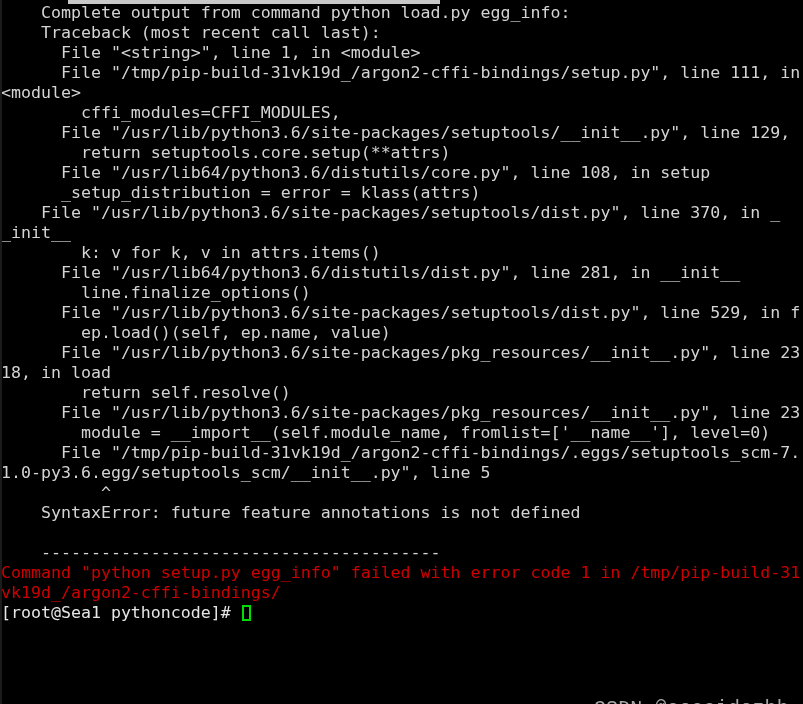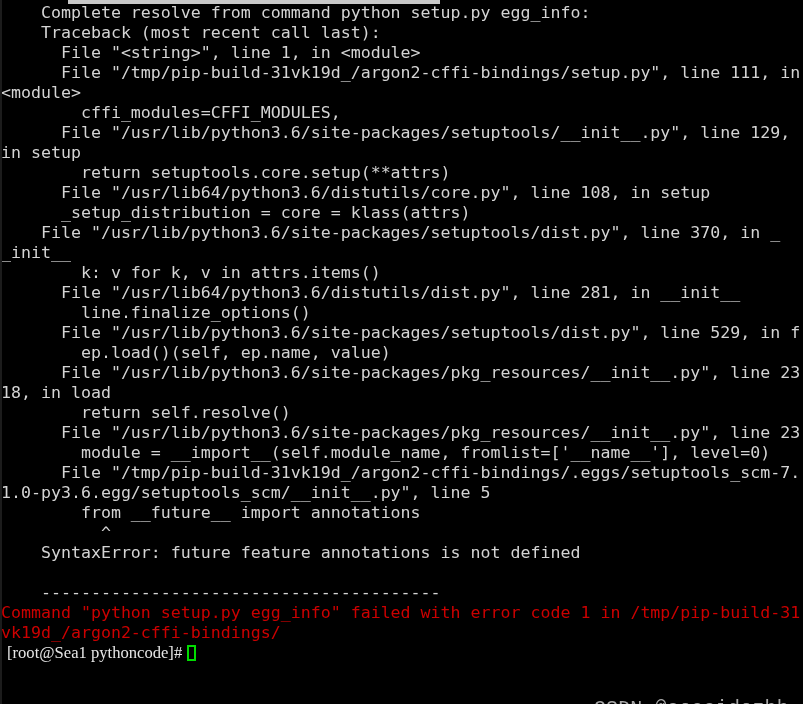--- a/index.html
+++ b/index.html
@@ -58,23 +58,22 @@
   }
   .fg-default { color: #d4d4d4; }
   .fg-red     { color: #cc0000; }
   .fg-white   { color: #e6e6e6; }
 
   
   #prompt-line {
     height: 20px;
     line-height: 20px;
     white-space: pre;
-    padding-left: 7px;
+    padding-left: 1px;
     position: relative;
-    font-family: Liberation Serif, serif;
   }
   #cursor-block {
     display: inline-block;
     width: 9px;
     height: 16px;
     vertical-align: -3px;
     border: 2px solid #00dd00;
     background: transparent;
     margin-left: 1px;
   }
@@ -94,46 +93,44 @@
 </head>
 <body>
 
 <div id="terminal">
 
   <div id="left-edge"></div>
   <div id="top-highlight"></div>
 
   <div id="screen">
 
-  <div class="line fg-default">    Complete resolve from command python setup.py egg_info:</div>
+  <div class="line fg-default">    Complete output from command python load.py egg_info:</div>
       <div class="line fg-default">    Traceback (most recent call last):</div>
       <div class="line fg-default">      File "&lt;string&gt;", line 1, in &lt;module&gt;</div>
       <div class="line fg-default">      File "/tmp/pip-build-31vk19d_/argon2-cffi-bindings/setup.py", line 111, in</div>
       <div class="line fg-default">&lt;module&gt;</div>
       <div class="line fg-default">        cffi_modules=CFFI_MODULES,</div>
       <div class="line fg-default">      File "/usr/lib/python3.6/site-packages/setuptools/__init__.py", line 129,</div>
-      <div class="line fg-default">in setup</div>
       <div class="line fg-default">        return setuptools.core.setup(**attrs)</div>
       <div class="line fg-default">      File "/usr/lib64/python3.6/distutils/core.py", line 108, in setup</div>
-      <div class="line fg-default">      _setup_distribution = core = klass(attrs)</div>
+      <div class="line fg-default">      _setup_distribution = error = klass(attrs)</div>
       <div class="line fg-default">    File "/usr/lib/python3.6/site-packages/setuptools/dist.py", line 370, in _</div>
       <div class="line fg-default">_init__</div>
       <div class="line fg-default">        k: v for k, v in attrs.items()</div>
       <div class="line fg-default">      File "/usr/lib64/python3.6/distutils/dist.py", line 281, in __init__</div>
       <div class="line fg-default">        line.finalize_options()</div>
       <div class="line fg-default">      File "/usr/lib/python3.6/site-packages/setuptools/dist.py", line 529, in f</div>
       <div class="line fg-default">        ep.load()(self, ep.name, value)</div>
       <div class="line fg-default">      File "/usr/lib/python3.6/site-packages/pkg_resources/__init__.py", line 23</div>
       <div class="line fg-default">18, in load</div>
       <div class="line fg-default">        return self.resolve()</div>
       <div class="line fg-default">      File "/usr/lib/python3.6/site-packages/pkg_resources/__init__.py", line 23</div>
       <div class="line fg-default">        module = __import__(self.module_name, fromlist=['__name__'], level=0)</div>
       <div class="line fg-default">      File "/tmp/pip-build-31vk19d_/argon2-cffi-bindings/.eggs/setuptools_scm-7.</div>
       <div class="line fg-default">1.0-py3.6.egg/setuptools_scm/__init__.py", line 5</div>
-      <div class="line fg-default">        from __future__ import annotations</div>
       <div class="line fg-default">          ^</div>
       <div class="line fg-default">    SyntaxError: future feature annotations is not defined</div>
       <div class="line fg-default"></div>
       <div class="line fg-default">    ----------------------------------------</div>
       <div class="line fg-red">Command "python setup.py egg_info" failed with error code 1 in /tmp/pip-build-31</div>
       <div class="line fg-red">vk19d_/argon2-cffi-bindings/</div>
       <div id="prompt-line" class="fg-white"><span>[root@Sea1 pythoncode]# </span><span id="cursor-block"></span></div>
     </div>
 
   <div id="watermark">CSDN @seasidezhb</div>

